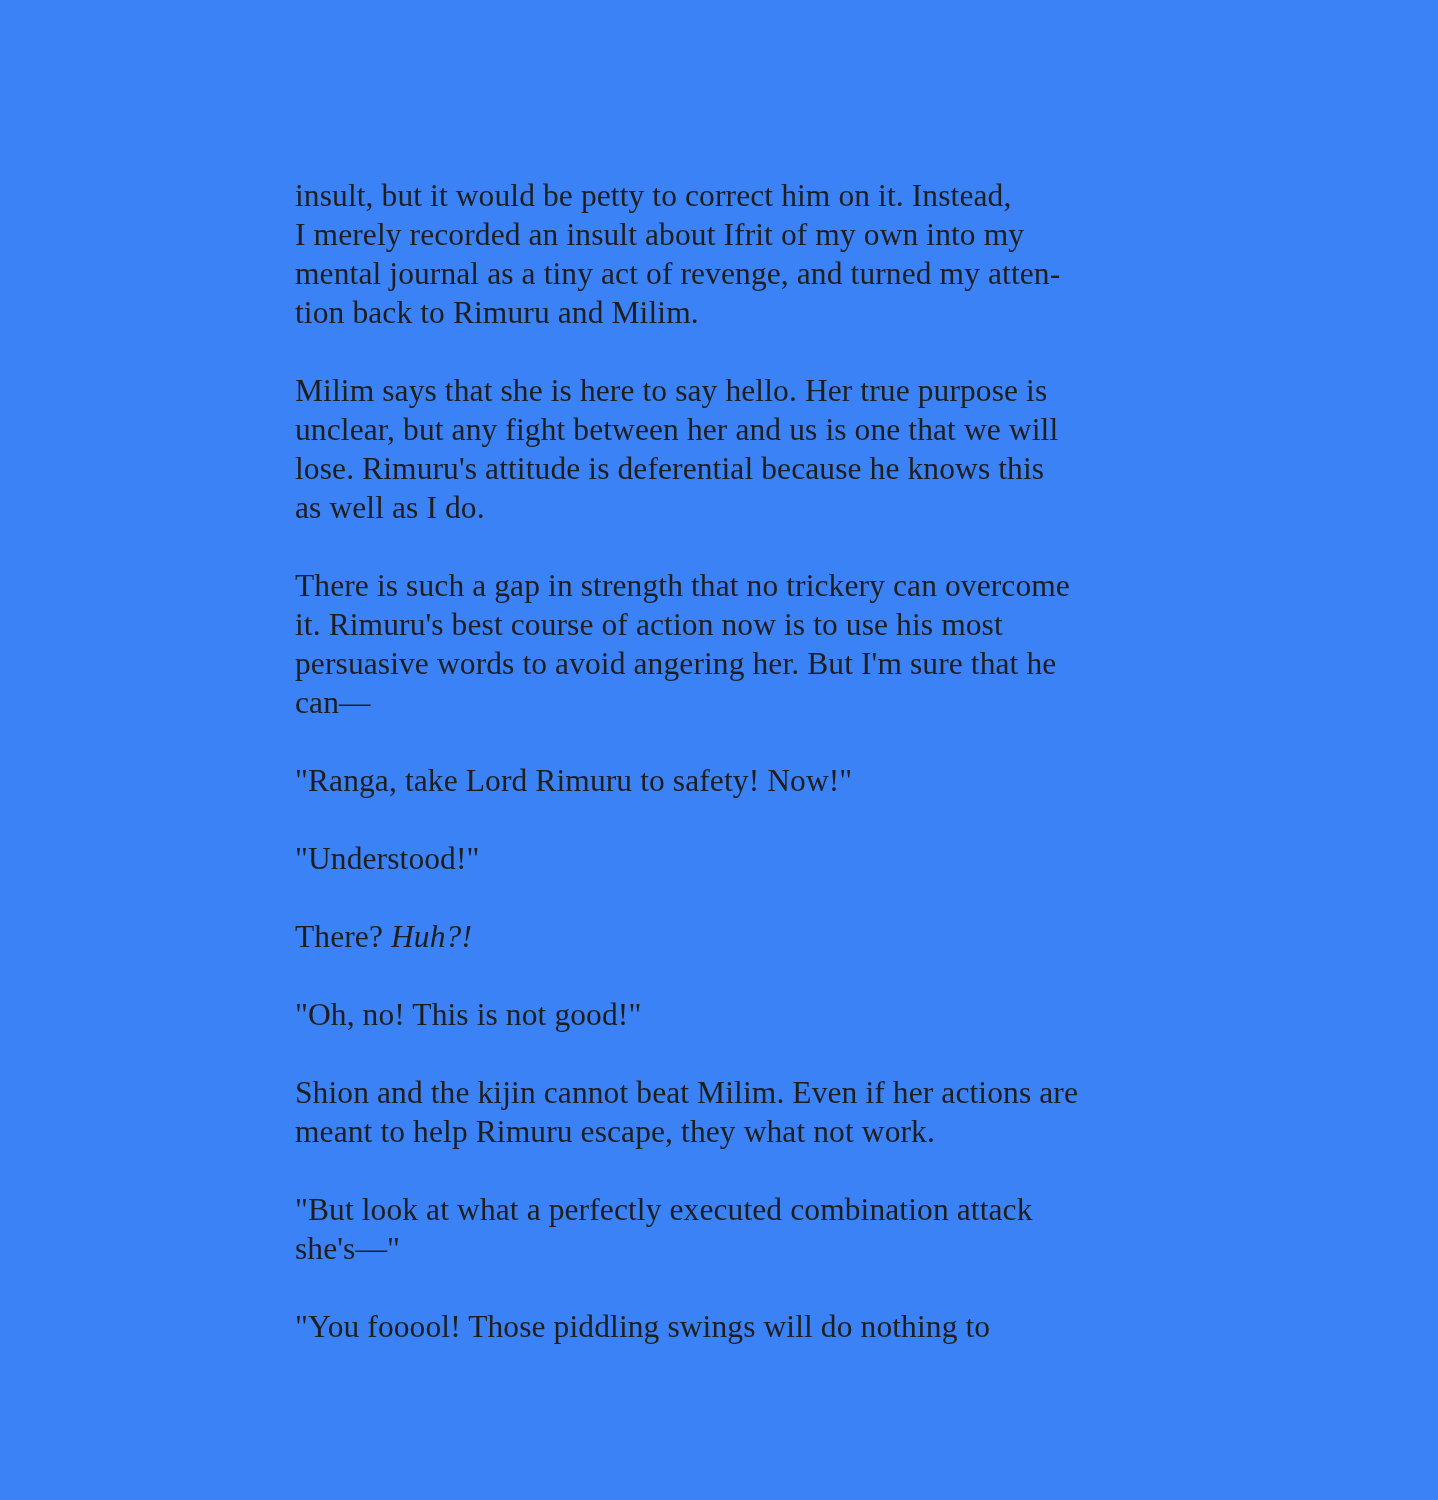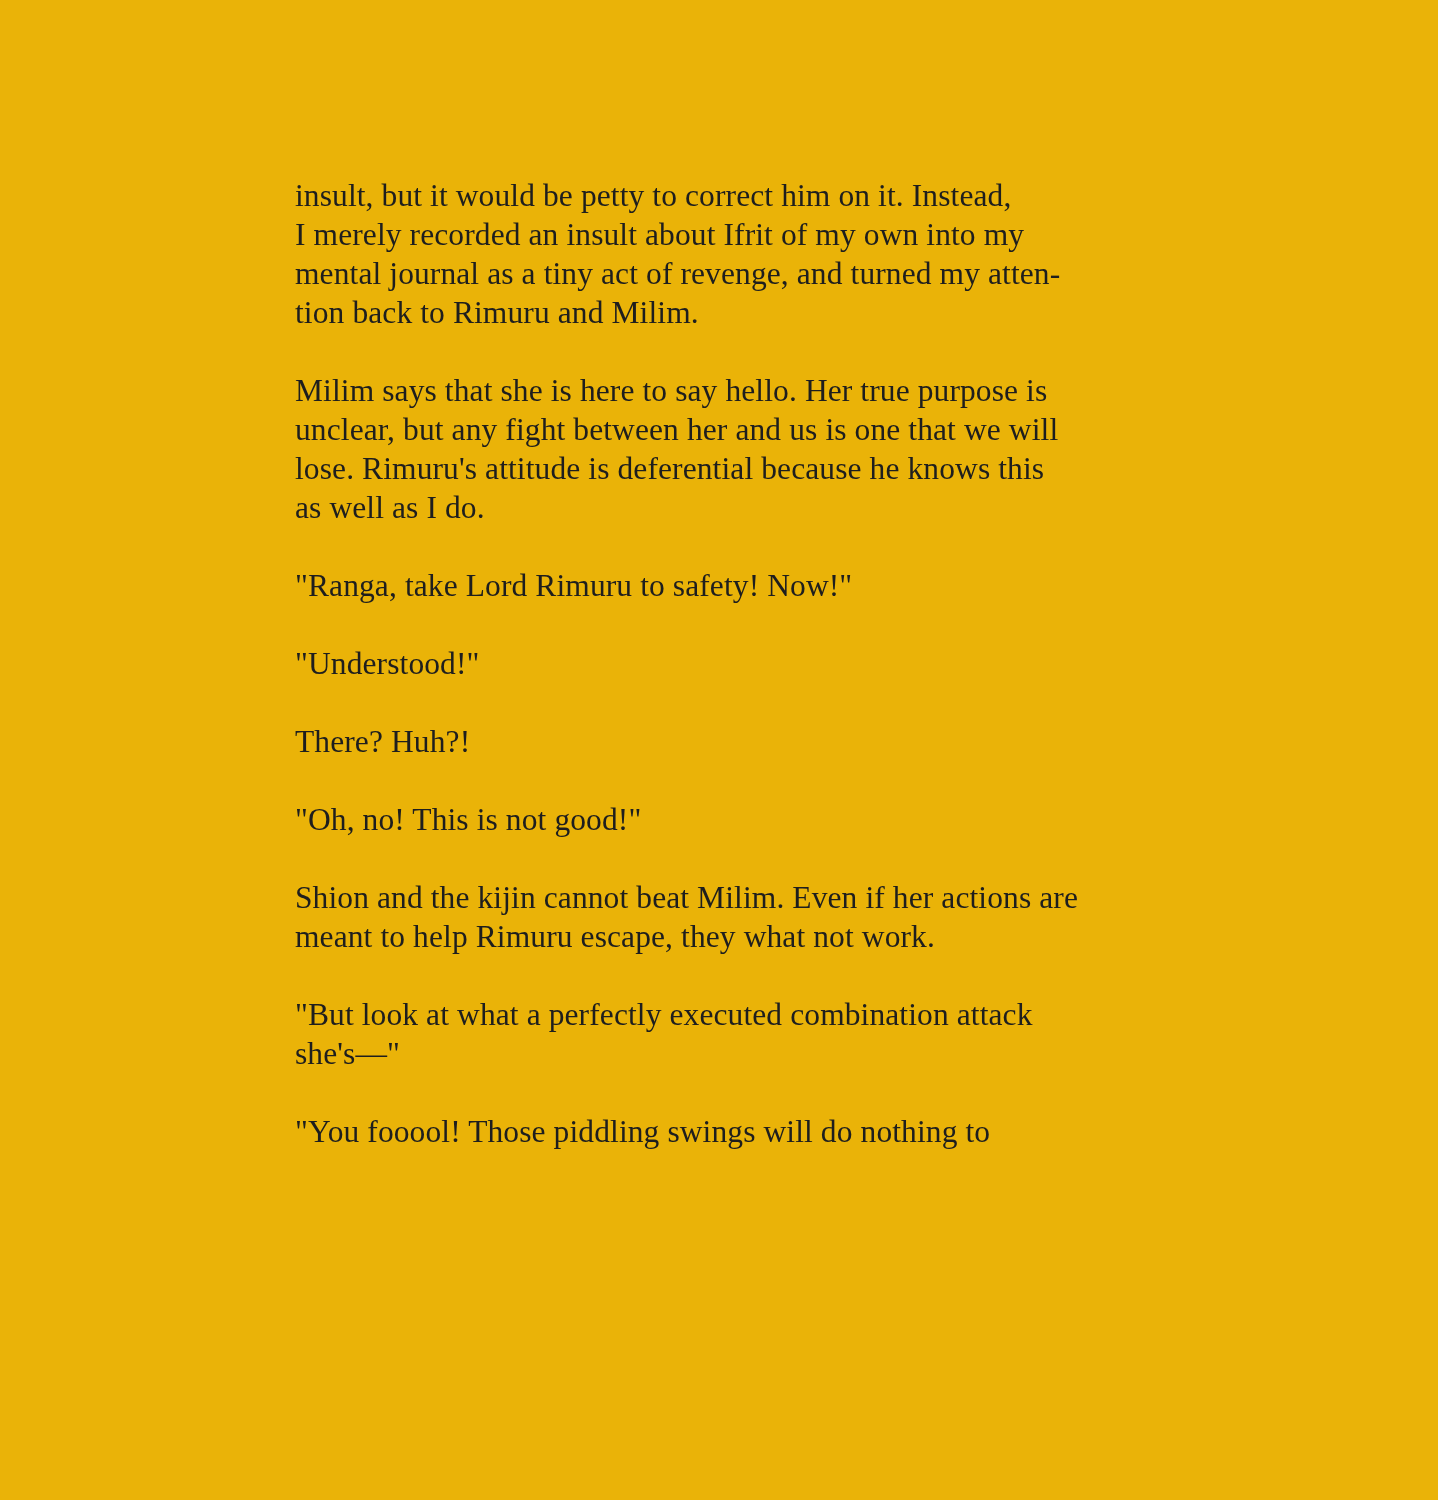--- a/index.html
+++ b/index.html
@@ -10,58 +10,63 @@
   body {
     width: 1438px;
     height: 1500px;
     position: relative;
     overflow: hidden;
     font-family: "Liberation Serif", "DejaVu Serif", serif;
   }
   .page {
     position: absolute;
     inset: 0;
-    background: #eab308;
+    background: #3b82f6;
   }
   .text-column {
     position: absolute;
     left: 295px;
     top: 176px;
     width: 860px;
     color: #1e1e1e;
     font-size: 31.5px;
     line-height: 39px;
     letter-spacing: 0.1px;
   }
   .para {
     margin: 0 0 39px 0;
     white-space: pre-line;
   }
   .para:last-child {
     margin-bottom: 0;
   }
   .italic {
+    font-style: italic;
   }
 </style>
 </head>
 <body>
 
 <div class="page">
   <div class="text-column">
 
     <p class="para">insult, but it would be petty to correct him on it. Instead,
 I merely recorded an insult about Ifrit of my own into my
 mental journal as a tiny act of revenge, and turned my atten-
 tion back to Rimuru and Milim.</p>
 
     <p class="para">Milim says that she is here to say hello. Her true purpose is
 unclear, but any fight between her and us is one that we will
 lose. Rimuru's attitude is deferential because he knows this
 as well as I do.</p>
 
+    <p class="para">There is such a gap in strength that no trickery can overcome
+it. Rimuru's best course of action now is to use his most
+persuasive words to avoid angering her. But I'm sure that he
+can—</p>
 
     <p class="para">"Ranga, take Lord Rimuru to safety! Now!"</p>
 
     <p class="para">"Understood!"</p>
 
     <p class="para"><span>There? </span><span class="italic">Huh?!</span></p>
 
 
     <p class="para">"Oh, no! This is not good!"</p>
 

